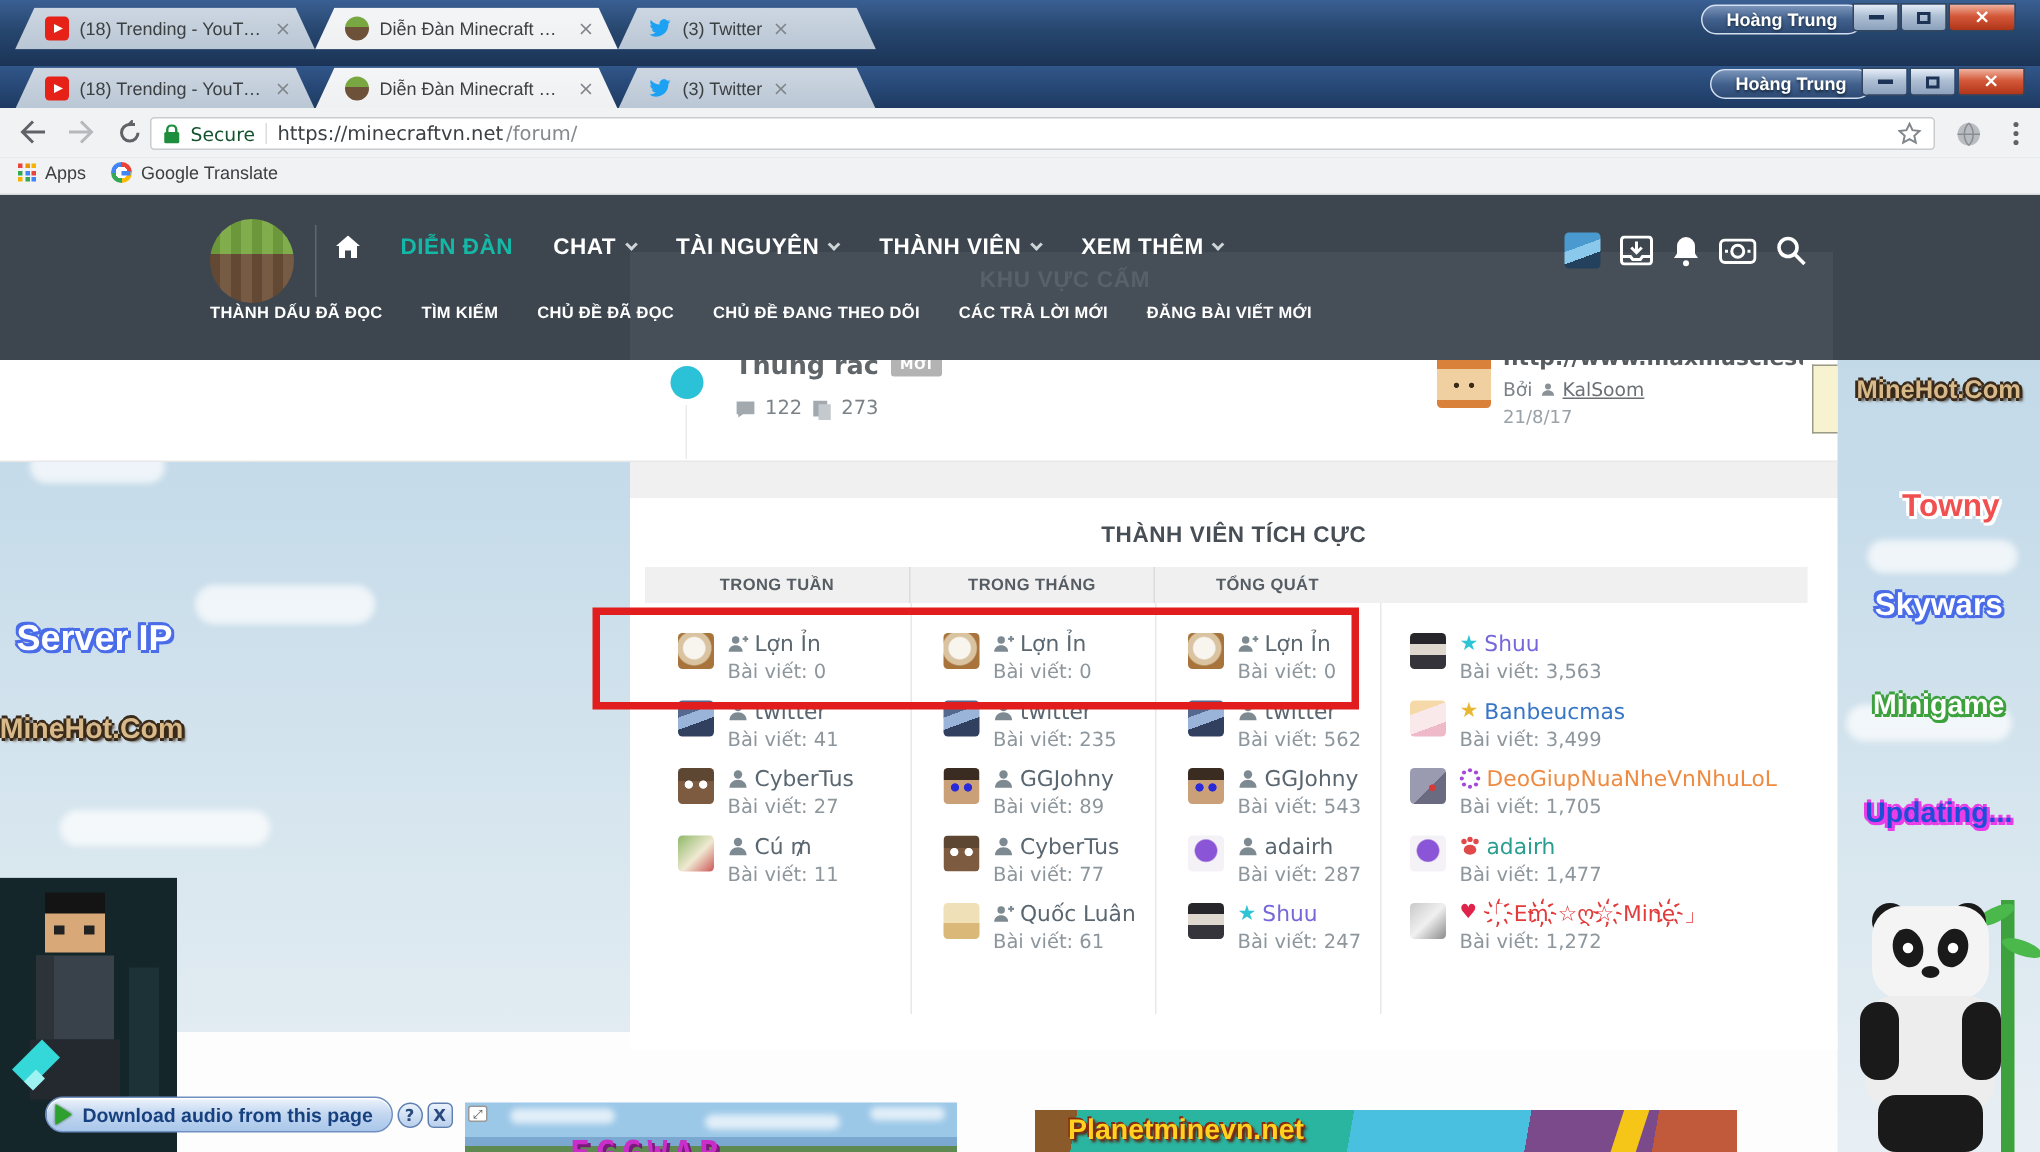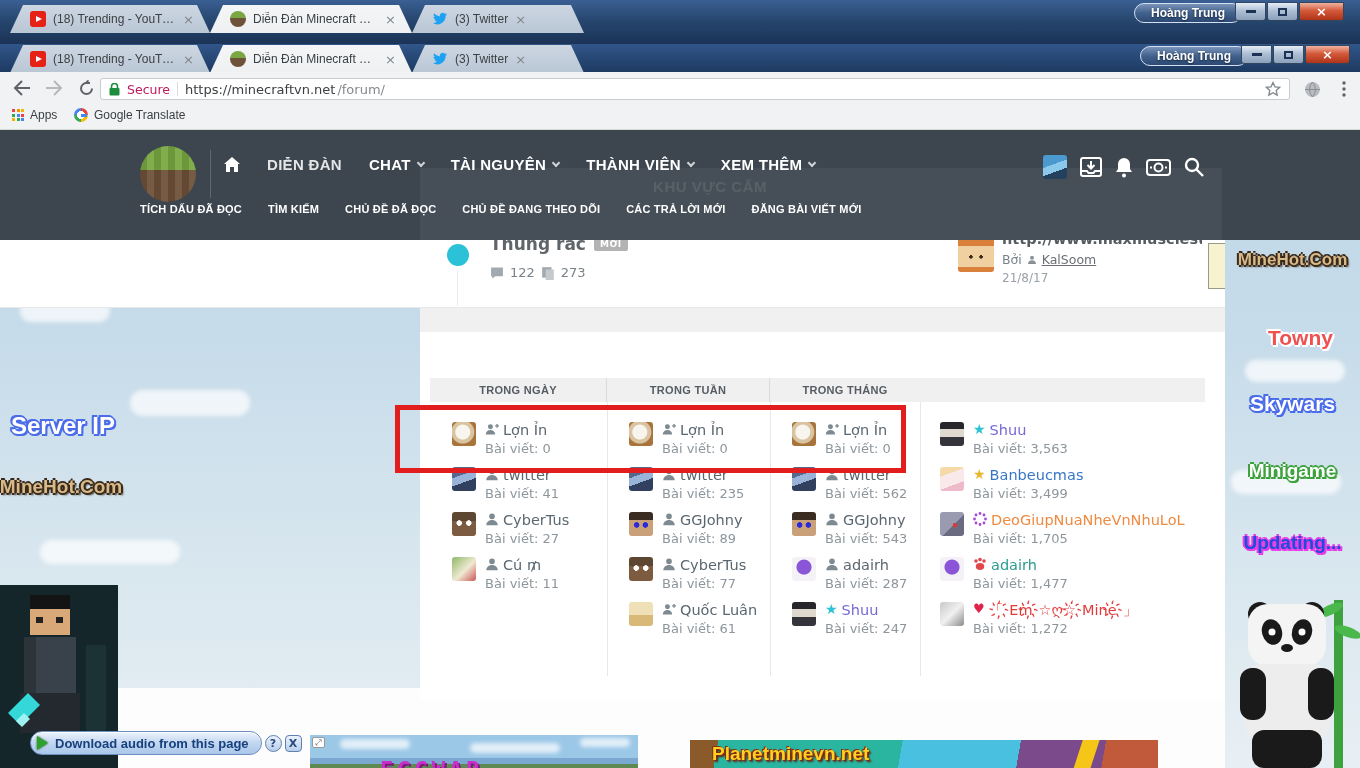--- a/index.html
+++ b/index.html
@@ -33,21 +33,21 @@
   .wb.close{width:45px;background:linear-gradient(180deg,#f0b3a0,#d4593a 45%,#b03418);color:#fff;font-size:13px}
   .wb .mini{width:10px;border-bottom:3px solid #1d3356}
   .wb .maxi{width:9px;height:8px;border:2px solid #1d3356;background:transparent}
 
   
   #toolbar{top:72px;left:0;width:1360px;height:33px;background:#f1f2f4}
   #bookmarks{top:105px;left:0;width:1360px;height:25px;background:#f1f2f4;border-bottom:1px solid #d6d8da}
   .navbtn{position:absolute;top:76px;width:24px;height:24px;display:flex;align-items:center;justify-content:center}
   #urlbar{position:absolute;top:78px;left:100px;width:1190px;height:22px;background:#fff;border:1px solid #c9cccf;border-radius:3px;
           display:flex;align-items:center;padding:0 8px;gap:7px}
-  #secure-label{color:#be185d;font-size:12.5px}
+  #secure-label{color:#14532d;font-size:12.5px}
   .urlsep{width:1px;height:14px;background:#dadce0}
   #url-main{font-size:13px;color:#3c4043}
   #url-path{font-size:13px;color:#85898d}
   .bm{position:absolute;top:108px;display:flex;align-items:center;gap:6px;font-size:12px;color:#3c4043;font-family:"Liberation Sans",sans-serif}
   .appsgrid{display:grid;grid-template-columns:repeat(3,3px);grid-auto-rows:3px;gap:1.5px}
   .appsgrid i{display:block}
   .gicon{width:14px;height:14px;border-radius:50%;
      background:radial-gradient(circle at 50% 50%,#fff 0 4px,transparent 4px),
      conic-gradient(#ea4335 0 25%,#fbbc05 0 50%,#34a853 0 75%,#4285f4 0);position:relative}
   .gicon::after{content:"";position:absolute;right:1px;top:6px;width:6px;height:3px;background:#4285f4}
@@ -56,21 +56,21 @@
   #siteheader{top:130px;left:0;width:1360px;height:110px;background:#3d464e;z-index:8}
   #dimpanel{position:absolute;left:420px;top:38px;width:802px;height:72px;background:rgba(255,255,255,.05)}
   #dimheading{position:absolute;left:560px;top:48px;width:300px;text-align:center;font-weight:bold;font-size:15px;
               color:rgba(255,255,255,.10);letter-spacing:.5px;font-family:"Liberation Sans",sans-serif}
   #logo{position:absolute;left:140px;top:16px;width:56px;height:56px;border-radius:50%;
         background:repeating-linear-gradient(90deg,rgba(0,0,0,.10) 0 7px,rgba(255,255,255,.06) 7px 14px),
                    linear-gradient(180deg,#79a842 0 42%,#6e5139 42%)}
   .hdivider{position:absolute;left:210px;top:20px;width:1px;height:48px;background:rgba(255,255,255,.18)}
   #mainnav{position:absolute;left:224px;top:26px;display:flex;align-items:center;gap:27px}
   .nav-item{color:#fff;font-weight:bold;font-size:15px;letter-spacing:.3px;display:flex;align-items:center;font-family:"Liberation Sans",sans-serif}
-  .nav-item.active{color:#e5e5e5}
+  .nav-item.active{color:#14b8a6}
   .caret{width:6px;height:6px;border-right:2px solid #cfd4d8;border-bottom:2px solid #cfd4d8;transform:rotate(45deg);display:inline-block;margin-left:7px;margin-bottom:3px}
   #hdricons{position:absolute;right:156px;top:25px;display:flex;align-items:center;gap:13px}
   #hdr-avatar{width:24px;height:24px;border-radius:3px;background:linear-gradient(160deg,#4a9ad0 0 40%,#8ac8ec 40% 65%,#23415c 65%)}
   #subnav{position:absolute;left:140px;top:73px;display:flex;gap:26px}
   .subnav-item{color:#fff;font-weight:bold;font-size:11px;letter-spacing:.2px;font-family:"Liberation Sans",sans-serif}
 
   
   #band-trash{top:225px;left:0;width:1225px;height:83px;background:#fff;z-index:2;border-bottom:1px solid #e8e8e8}
   #trash-dot{position:absolute;left:447px;top:19px;width:22px;height:22px;border-radius:50%;background:#2bc1d6}
   #trash-vline{position:absolute;left:457px;top:45px;width:1px;height:36px;background:#ececec}
@@ -388,21 +388,21 @@
         </svg>
     </span>
     <span>
       <svg width="20" height="20" viewBox="0 0 20 20">
           <circle cx="8" cy="8" r="6" fill="none" stroke="#fff" stroke-width="2.4"></circle>
           <path d="M12.5 12.5 19 19" stroke="#fff" stroke-width="2.4"></path>
         </svg>
     </span>
   </div>
   <div id="subnav">
-    <span class="subnav-item">TÍCH DẤU ĐÃ ĐỌC</span>
+    <span class="subnav-item">THÀNH DẤU ĐÃ ĐỌC</span>
     <span class="subnav-item">TÌM KIẾM</span>
     <span class="subnav-item">CHỦ ĐỀ ĐÃ ĐỌC</span>
     <span class="subnav-item">CHỦ ĐỀ ĐANG THEO DÕI</span>
     <span class="subnav-item">CÁC TRẢ LỜI MỚI</span>
     <span class="subnav-item">ĐĂNG BÀI VIẾT MỚI</span>
   </div>
 </div>
 
 <div class="abs" id="band-trash">
   <div id="trash-dot"></div>
@@ -431,24 +431,25 @@
         <path d="M1.5 15c0-3.6 2.9-6 6.5-6s6.5 2.4 6.5 6z" fill="#8a9298"></path>
       </svg>
     <a>KalSoom</a>
   </div>
   <div id="lp-date">21/8/17</div>
   <div id="ad-fragment"></div>
 </div>
 
 <div class="abs" id="gapband"></div>
 <div class="abs" id="panel">
+  <div id="panel-title">THÀNH VIÊN TÍCH CỰC</div>
   <div id="mheader">
-    <div class="mh">TRONG NGÀY</div>
     <div class="mh">TRONG TUẦN</div>
     <div class="mh">TRONG THÁNG</div>
+    <div class="mh">TỔNG QUÁT</div>
   </div>
   <div class="vsep" style="left:187px"></div>
   <div class="vsep" style="left:350px"></div>
   <div class="vsep" style="left:500px"></div>
 
   <div id="mbody">
 
     <div class="mcol">
       <div class="member">
         <span class="avatar" style="background:radial-gradient(circle at 45% 42%,#f8f4ee 0 7px,#d9c3a0 8px 11px,#a8743c 12px)"></span>

